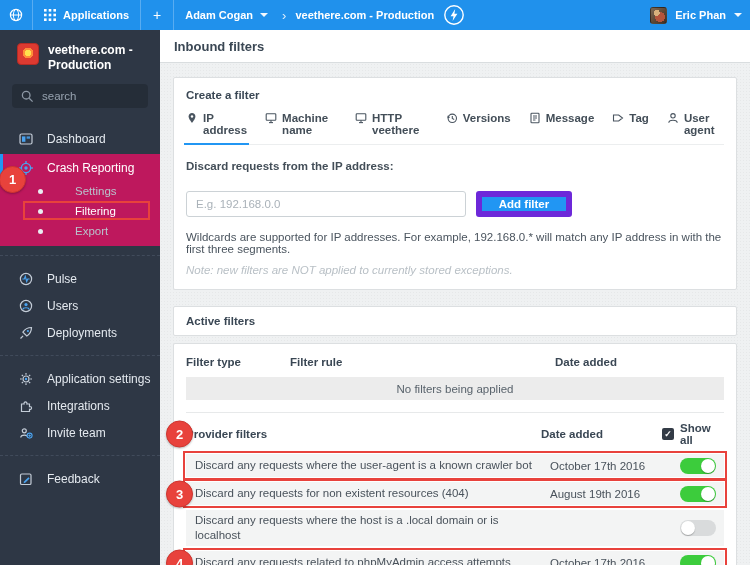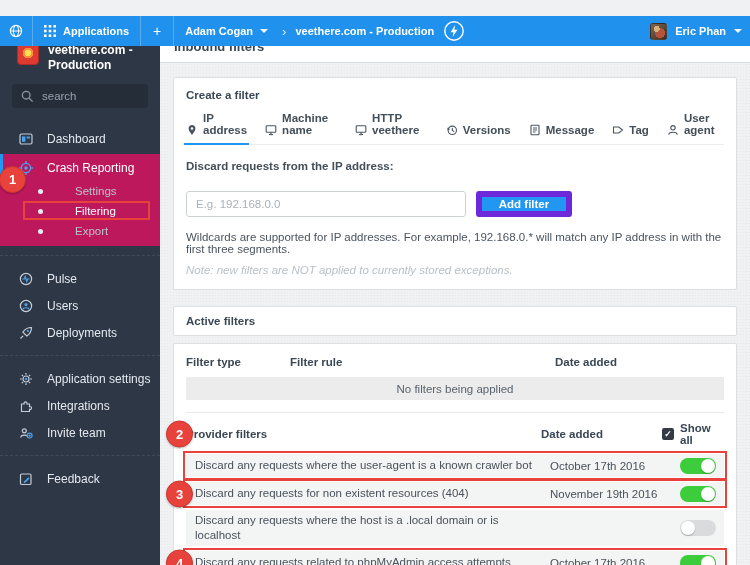--- a/index.html
+++ b/index.html
@@ -6,21 +6,21 @@
   html,body { width:750px; height:565px; }
   body {
     font-family:"Liberation Sans", sans-serif;
     position:relative; overflow:hidden;
     background:#eff1f2;
   }
   svg { display:block; }
 
   
   .topbar{
-    position:absolute; top:16px; left:0; right:0; height:30px;
+    position:absolute; top:0; left:0; right:0; height:30px;
     background:#2091ec; color:#fff; display:flex; align-items:center;
     font-size:11px; font-weight:700; z-index:40;
   }
   .tb-sep{ width:1px; height:30px; background:rgba(255,255,255,.25); }
   .tb-btn{ display:flex; align-items:center; gap:7px; padding:0 11px; height:30px; cursor:pointer; }
   .tb-plus{ font-size:14px; font-weight:400; padding:0 12px; }
   .caret-down{ width:0; height:0; border-left:4px solid transparent; border-right:4px solid transparent; border-top:4px solid #fff; opacity:.95; }
   .chev::before{ content:"\203A"; font-size:13px; font-weight:400; color:rgba(255,255,255,.85); }
   .chev{ padding:0 3px; }
   .tb-bolt{ position:absolute; left:443px; top:4px; }
@@ -82,21 +82,21 @@
     background:#fff; border-bottom:1px solid #d9dddf; height:33px;
     display:flex; align-items:center; padding-left:14px;
     font-size:13px; font-weight:700; color:#3a4754;
   }
   .content{ padding:14px 13px; }
   .card{ background:#fff; border:1px solid #dcdfe1; border-radius:2px; }
   .card1{ padding:11px 12px 13px; }
   .c-title{ font-size:11.5px; font-weight:700; color:#3a4754; }
 
   .tabs{ display:flex; gap:18px; margin-top:11px; border-bottom:1px solid #eceeef; }
-  .tab{ display:flex; align-items:flex-end; gap:5px; padding-bottom:8px;
+  .tab{ display:flex; align-items:flex-start; gap:5px; padding-bottom:8px;
     font-size:11.5px; font-weight:600; color:#434e58; position:relative; cursor:pointer; }
   .tab.active::after{ content:""; position:absolute; bottom:-1px; left:-2px; right:-2px; height:2px; background:#2196f3; }
 
   .field-label{ margin-top:15px; font-size:11.5px; font-weight:600; color:#434e58; }
   .form-row{ display:flex; gap:10px; margin-top:19px; align-items:center; }
   .ip-input{
     width:280px; height:26px; border:1px solid #ccd2d6; border-radius:3px;
     padding:0 9px; font-size:11.5px; color:#333; font-family:inherit; background:#fff;
   }
   .ip-input::placeholder{ color:#aab2b9; }
@@ -475,21 +475,21 @@
       <div class="prow hl">
         <span class="rtext">Discard any requests where the user-agent is a known crawler bot</span>
         <span class="rdate">October 17th 2016</span>
         <span class="rctl">
             <span class="toggle on"></span>
           </span>
       </div>
 
       <div class="prow hl">
         <span class="rtext">Discard any requests for non existent resources (404)</span>
-        <span class="rdate">November 19th 2016</span>
+        <span class="rdate">August 19th 2016</span>
         <span class="rctl">
             <span class="toggle on"></span>
           </span>
         <div class="callout callout-head">3</div>
       </div>
 
       <div class="prow">
         <span class="rtext">Discard any requests where the host is a .local domain or is localhost</span>
         <span class="rdate"></span>
         <span class="rctl">

